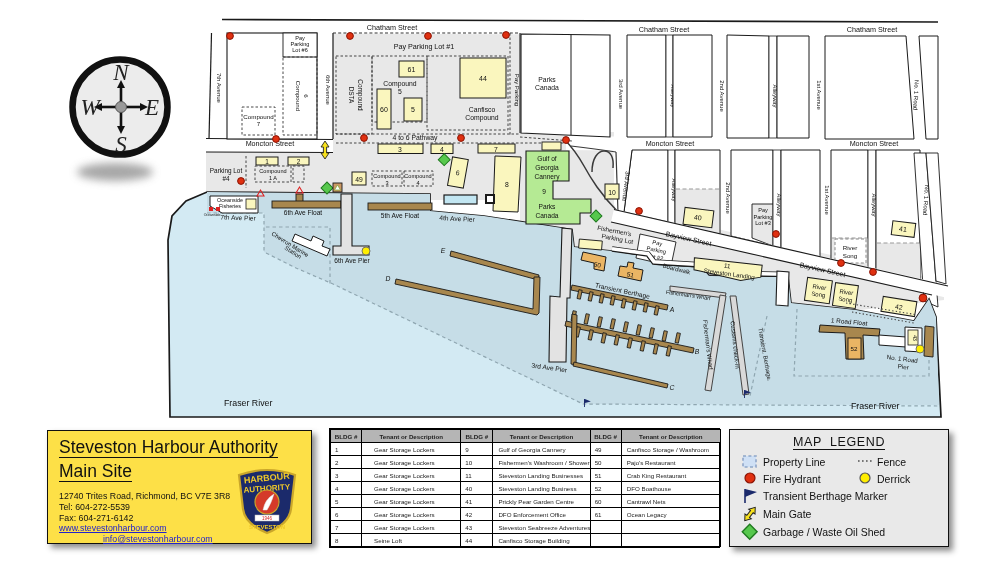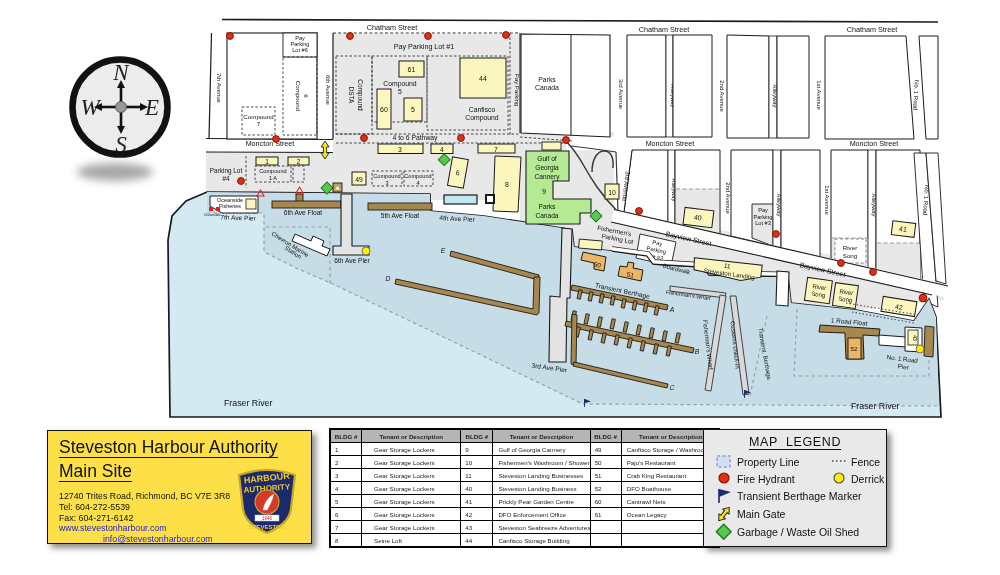--- a/index.html
+++ b/index.html
@@ -689,21 +689,21 @@
 </g>
 <circle cx="121" cy="107" r="5.5" fill="#999" stroke="#555" stroke-width="1"></circle>
 <ellipse cx="115" cy="172" rx="38" ry="9" fill="#8a8a8a" opacity="0.75" style="filter:blur(4px)"></ellipse>
 </g>
 
 </svg>
 
 <div class="box" style="left:47px;top:430px;width:265px;height:114px;background:#fde047;border:1.6px solid #111;box-shadow:4px 4px 6px rgba(0,0,0,0.45);padding:6px 0 0 11px;">
 <div style="font-size:17.5px;color:#111;"><span style="border-bottom:1.6px solid #111;">Steveston Harbour Authority</span></div>
 <div style="font-size:17.5px;color:#111;margin-top:3px;"><span style="border-bottom:1.6px solid #111;">Main Site</span></div>
-<div style="font-size:8.8px;color:#111;margin-top:9px;line-height:10.8px;">12740 Trites Road, Richmond, BC V7E 3R8<br>Tel: 604-272-5539<br>Fax: 604-271-6142<br><span style="color:#2222cc;">www.stevestonharbour.com</span><br><span style="color:#2222cc;padding-left:44px;">info@stevestonharbour.com</span></div>
+<div style="font-size:8.8px;color:#111;margin-top:9px;line-height:10.8px;">12740 Trites Road, Richmond, BC V7E 3R8<br>Tel: 604-272-5539<br>Fax: 604-271-6142<br><span style="color:#2222cc;text-decoration:underline;">www.stevestonharbour.com</span><br><span style="color:#2222cc;text-decoration:underline;padding-left:44px;">info@stevestonharbour.com</span></div>
 </div>
 
 <svg class="box" style="left:234px;top:462px;" width="66" height="74" viewBox="0 0 66 74">
 <path d="M5,13 Q33,3 61,13 L57,47 Q55,62 33,71 Q11,62 9,47 Z" fill="#1b2a6b" stroke="#caa62a" stroke-width="2.2"></path>
 <text x="33" y="19" font-size="9" font-weight="bold" text-anchor="middle" style="fill:#f0c929" transform="rotate(-6 33 19)">HARBOUR</text>
 <text x="33" y="29" font-size="8" font-weight="bold" text-anchor="middle" style="fill:#f0c929" transform="rotate(-4 33 29)">AUTHORITY</text>
 <circle cx="33" cy="40" r="12" fill="#d43a2a" stroke="#caa62a" stroke-width="1.2"></circle>
 <path d="M29,48 Q31,37 40,32 Q37,42 33,48 Z" fill="#ffffff" stroke="#ddd" stroke-width="0.5"></path>
 
 <rect x="21" y="53" width="24" height="6" fill="#ffffff" stroke="#bbb" stroke-width="0.5"></rect>
@@ -792,21 +792,21 @@
             <td style="border:1px solid #000;padding:0 0 0 12px;overflow:hidden;">Seine Loft</td>
             <td style="border:1px solid #000;padding:0 0 0 4px;overflow:hidden;">44</td>
             <td style="border:1px solid #000;padding:0 0 0 5px;overflow:hidden;">Canfisco Storage Building</td>
             <td style="border:1px solid #000;"></td>
             <td style="border:1px solid #000;"></td>
           </tr>
 </tbody>
       </table>
 </div>
 
-<div class="box" style="left:703px;top:429px;width:184px;height:118px;background:#e9e9e9;border:1.6px solid #111;box-shadow:4px 4px 6px rgba(0,0,0,0.45);">
+<div class="box" style="left:729px;top:429px;width:220px;height:118px;background:#e9e9e9;border:1.6px solid #111;box-shadow:4px 4px 6px rgba(0,0,0,0.45);">
 <div style="text-align:center;font-size:12.5px;color:#111;margin-top:5px;letter-spacing:0.6px;"><span style="border-bottom:1.4px solid #111;">MAP&nbsp; LEGEND</span></div>
 <svg width="212" height="96" viewBox="0 0 212 96" style="position:absolute;left:0;top:22px;">
 
 <g>
 <rect x="13" y="4" width="13" height="11" fill="#cfe0f5" stroke="#8fa6c8" stroke-width="1.6" stroke-dasharray="3,2.4"></rect>
 <text x="33" y="13.5" font-size="10.5">Property Line</text>
 </g>
 
 <g>
 <line x1="128" y1="9" x2="142" y2="9" stroke="#777" stroke-width="1.8" stroke-dasharray="1.6,2.4"></line>

